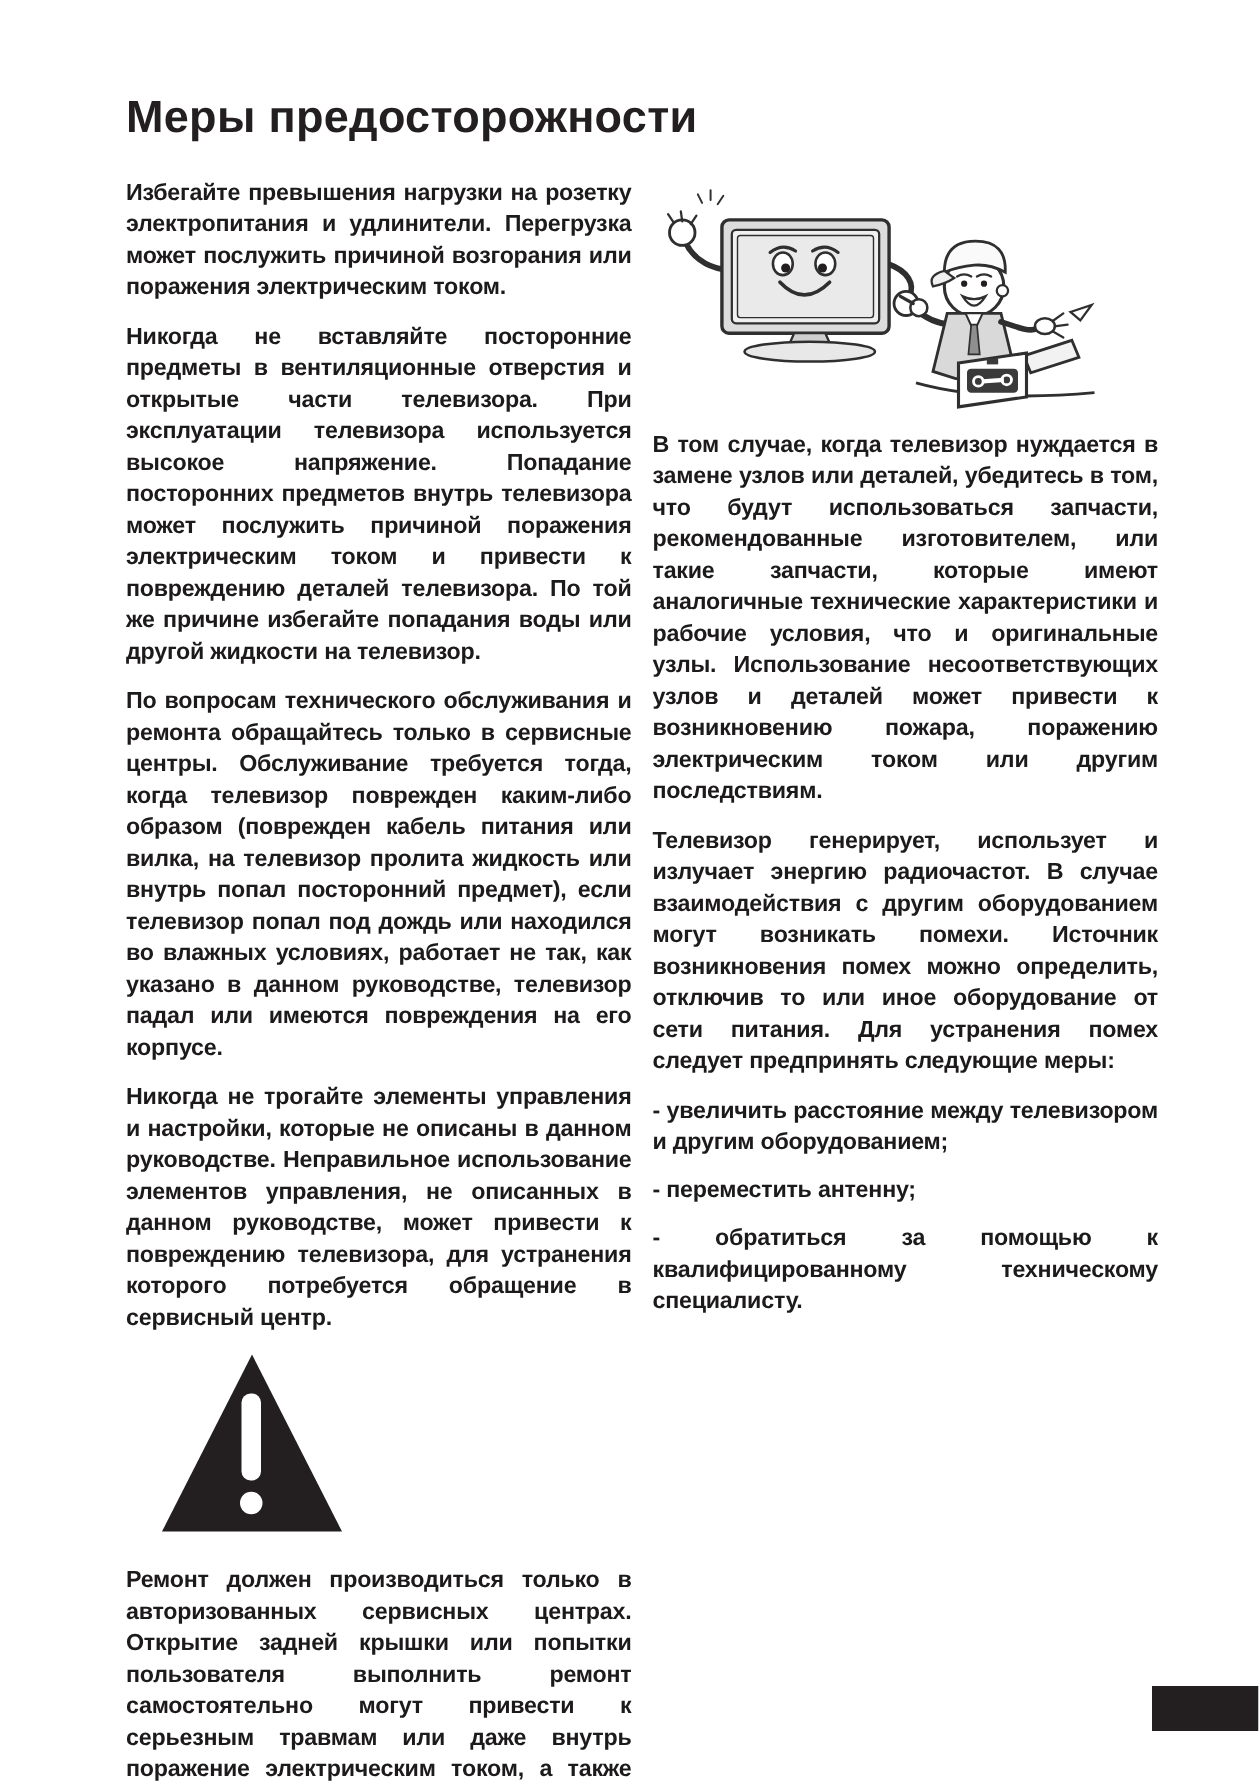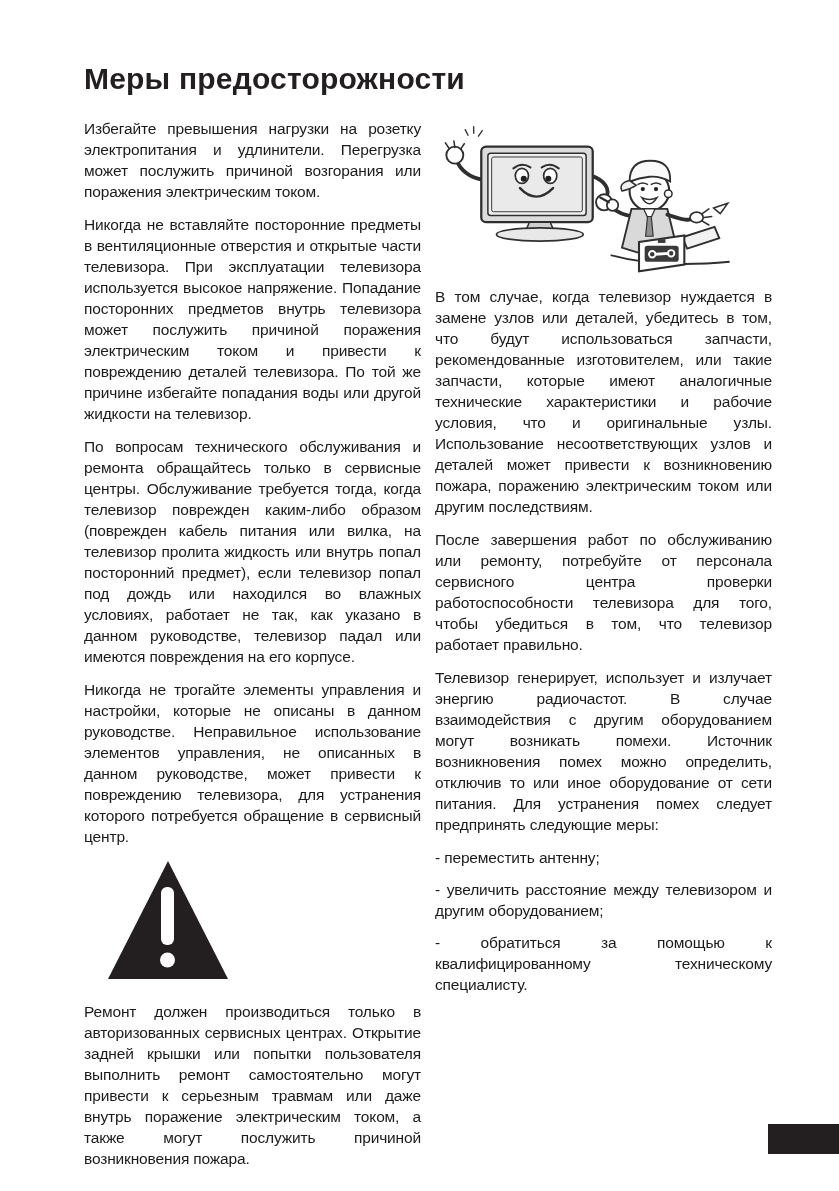--- a/index.html
+++ b/index.html
@@ -21,20 +21,21 @@
     position:absolute;left:84px;top:118px;width:688px;
     display:flex;gap:14px;
   }
   .col{width:337px;}
   .col p{
     margin:0 0 12px 0;
     font-size:15.5px;line-height:21px;
     text-align:justify;text-justify:inter-word;
     letter-spacing:-0.15px;
     color:#1c1a1b;
+    font-weight:bold;
   }
   .col p.bullet{margin-bottom:11px;}
   .warning-wrap{
     width:124px;margin:10px 0 20px 22px;
   }
   .warning-wrap svg{display:block;width:124px;height:122px;}
   .illustration{
     width:340px;height:158px;margin:2px 0 8px 0;
   }
   .illustration svg{display:block;width:340px;height:158px;}
@@ -126,24 +127,23 @@
           <path d="M216 128 L264 121 L264 152 L216 159 Z" fill="#ffffff" stroke="#2f2f2f" stroke-width="2.2"></path>
           <rect x="222" y="132" width="36" height="17" rx="3" fill="#3a3a3a"></rect>
           <circle cx="230" cy="141" r="3.4" fill="none" stroke="#ffffff" stroke-width="2"></circle>
           <line x1="233" y1="141" x2="248" y2="140" stroke="#ffffff" stroke-width="3"></line>
           <circle cx="250" cy="140" r="3.4" fill="none" stroke="#ffffff" stroke-width="2"></circle>
           <rect x="236" y="125" width="8" height="4" fill="#3a3a3a"></rect>
         </svg>
       </div>
 
       <p>В том случае, когда телевизор нуждается в замене узлов или деталей, убедитесь в том, что будут использоваться запчасти, рекомендованные изготовителем, или такие запчасти, которые имеют аналогичные технические характеристики и рабочие условия, что и оригинальные узлы. Использование несоответствующих узлов и деталей может привести к возникновению пожара, поражению электрическим током или другим последствиям.</p>
-      <p>После завершения работ по обслуживанию или ремонту, потребуйте от персонала сервисного центра проверки работоспособности телевизора для того, чтобы убедиться в том, что телевизор работает правильно.</p>
       <p>Телевизор генерирует, использует и излучает энергию радиочастот. В случае взаимодействия с другим оборудованием могут возникать помехи. Источник возникновения помех можно определить, отключив то или иное оборудование от сети питания. Для устранения помех следует предпринять следующие меры:</p>
 
+      <p class="bullet">- увеличить расстояние между телевизором и другим оборудованием;</p>
       <p class="bullet">- переместить антенну;</p>
-      <p class="bullet">- увеличить расстояние между телевизором и другим оборудованием;</p>
       <p class="bullet">- обратиться за помощью к квалифицированному техническому специалисту.</p>
 
     </div>
   </div>
 
   <div class="corner-tab"></div>
 </div>
 
 </body></html>

